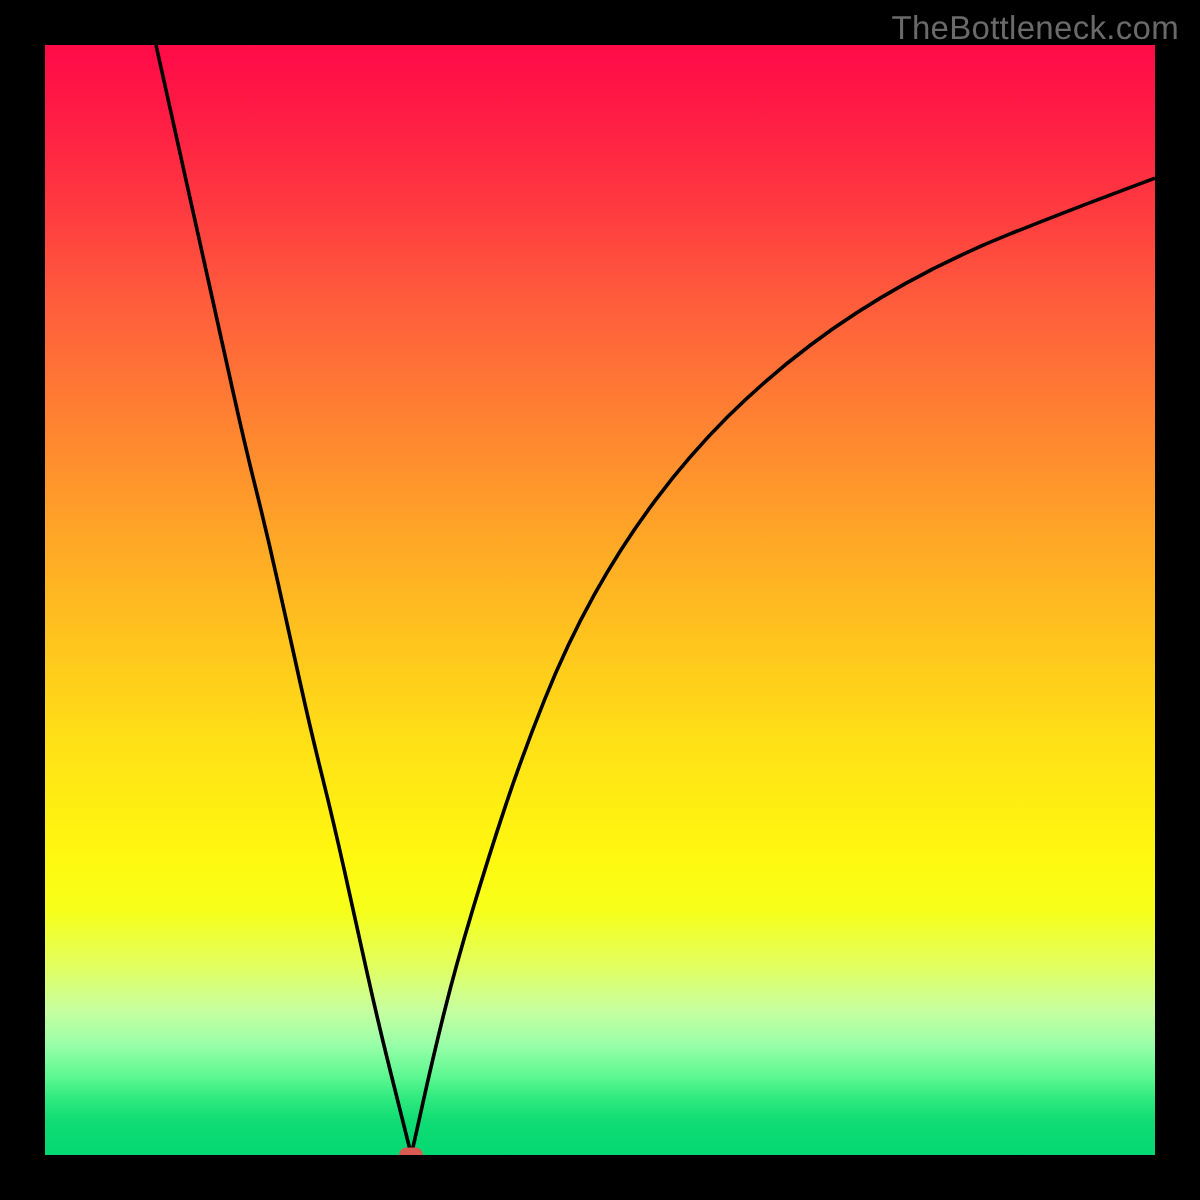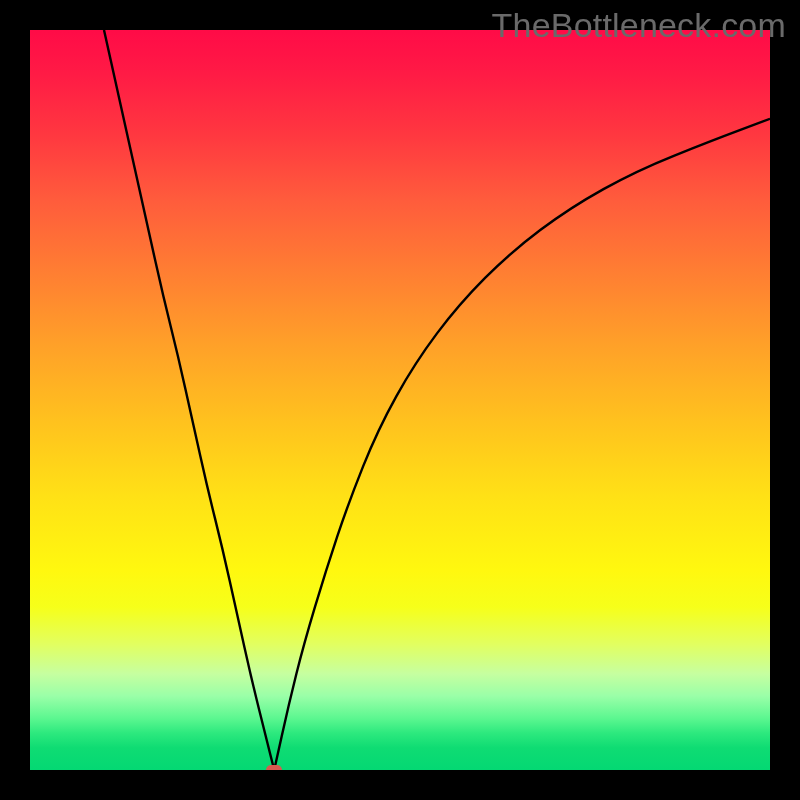--- a/index.html
+++ b/index.html
@@ -8,21 +8,21 @@
     position: relative;
     width: 800px;
     height: 800px;
     background: #000;
   }
   .watermark {
     position: absolute;
     top: 6px;
     right: 14px;
     font-family: Arial, Helvetica, sans-serif;
-    font-size: 34px;
+    font-size: 22px;
     font-weight: 500;
     color: #6a6a6a;
     letter-spacing: 0.2px;
     z-index: 20;
   }
   .plot {
     position: absolute;
     left: 30px;
     top: 30px;
     width: 740px;

